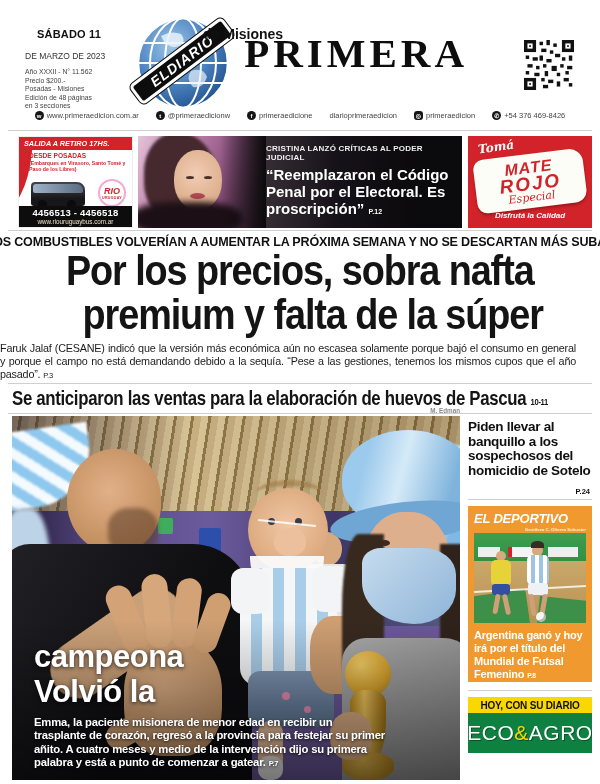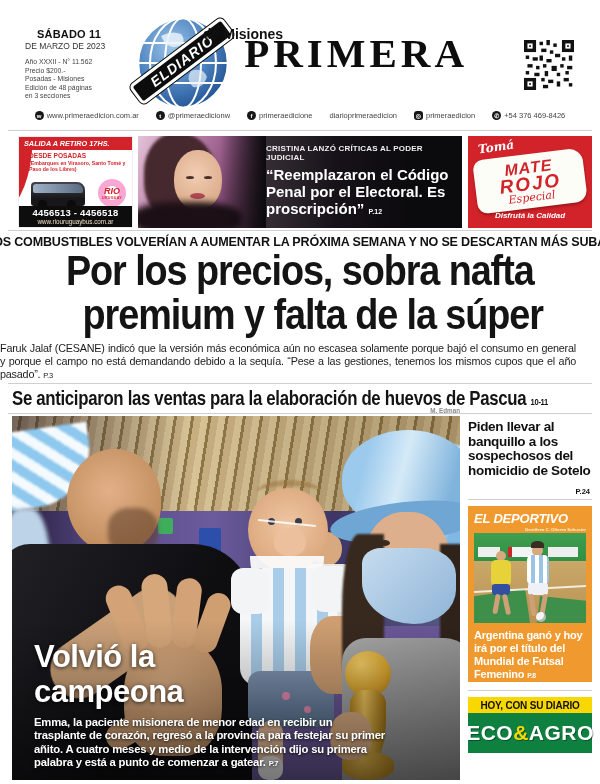--- a/index.html
+++ b/index.html
@@ -5,21 +5,21 @@
   * { margin:0; padding:0; box-sizing:border-box; }
   html,body { background:#fff; }
   .page {
     position:relative; width:600px; height:784px; overflow:hidden;
     background:#fff; font-family:"Liberation Sans", sans-serif; color:#111;
   }
 
   
   .date-block { position:absolute; left:25px; top:28px; width:110px; }
   .date-day   { font-size:11px; font-weight:bold; letter-spacing:.2px;margin-left:12px; }
-  .date-full  { font-size:8.5px; color:#333; margin-top:1px; }
+  .date-full  { font-size:8.5px; color:#333; margin-top:11px; }
   .date-meta  { margin-top:7px; font-size:6.8px; color:#444; line-height:8.6px; }
 
   .globe-wrap { position:absolute; left:136px; top:16px; width:94px; height:94px; }
   .badge {
     position:absolute; left:-12px; top:33px; width:116px; height:24px;
     background:#0d0d0d; border:3px solid #fff; border-radius:5px;
     box-shadow:0 0 0 1px #0d0d0d;
     transform:rotate(-37deg);
     display:flex; align-items:center; justify-content:center;
     color:#fff; font-weight:bold; font-style:italic; font-size:14px; letter-spacing:1px;
@@ -53,21 +53,21 @@
   }
   .bus-header { position:relative; background:#d2232a; color:#fff; font-size:7.3px; font-weight:bold; font-style:italic; padding:2px 3px 2px 5px; }
   .bus-swoosh { position:absolute; left:-16px; top:10px; width:26px; height:64px; background:#d2232a; border-radius:0 0 90% 0; transform:rotate(6deg); }
   .bus-sub  { color:#d2232a; font-size:6.6px; font-weight:bold; margin:2px 2px 0 10px; }
   .bus-note { color:#d2232a; font-size:5.2px; font-weight:bold; line-height:6px; margin:1px 2px 0 10px; }
   .bus-body { position:absolute; left:12px; top:45px; width:54px; height:24px; background:linear-gradient(#45454c, #17171a 70%); border-radius:4px 8px 3px 3px; }
   .bus-glass { position:absolute; left:2px; top:2px; width:50px; height:9px; background:linear-gradient(90deg,#9fb3c8,#5a6b80); border-radius:3px 6px 2px 2px; }
   .bus-wheel { position:absolute; bottom:-3px; width:9px; height:9px; border-radius:50%; background:#0b0b0b; }
   .bus-logo {
     position:absolute; right:6px; top:42px; width:28px; height:28px; border-radius:50%;
-    border:7px solid #f9a8d4; display:flex; flex-direction:column; align-items:center; justify-content:center;
+    border:2px solid #f9a8d4; display:flex; flex-direction:column; align-items:center; justify-content:center;
     background:#fff;
   }
   .bus-logo-top { color:#d2232a; font-weight:bold; font-style:italic; font-size:9px; line-height:9px; }
   .bus-logo-bot { color:#d2232a; font-size:3.6px; font-weight:bold; letter-spacing:.3px; }
   .bus-footer { position:absolute; left:0; bottom:0; width:100%; background:#0d0d0d; text-align:center; padding:1px 0 2px; }
   .bus-phones { color:#fff; font-weight:bold; font-size:9.5px; letter-spacing:.2px; }
   .bus-web { color:#f3e3c8; font-size:6.3px; }
 
   .ad-cristina { position:absolute; left:138px; top:136px; width:324px; height:92px; display:flex; background:#0b0a0c; overflow:hidden; }
   .cr-photo { position:relative; width:128px; height:92px; flex:none;
@@ -126,21 +126,21 @@
   .sports-title { color:#fff; font-size:13px; font-weight:bold; font-style:italic; letter-spacing:-.2px; }
   .sports-credit { text-align:right; font-size:4.4px; color:rgba(255,245,220,.95); font-weight:bold; margin-top:1px; }
   .sports-photo { position:relative; width:112px; height:90px; margin-top:1px; overflow:hidden; background:#c9a35f; }
   .sp { position:absolute; }
   .sports-hl { margin-top:6px; color:#fff; font-size:11px; font-weight:bold; line-height:13px; letter-spacing:-.2px; }
   .sports-page { font-size:6.8px; }
 
   .supp-banner { top:697px; height:16px; background:#f8d800; display:flex; align-items:center; justify-content:center;
     color:#111; font-size:10px; font-weight:bold; letter-spacing:-.2px; }
   .supp-brand { top:713px; height:40px; background:#0e8040; display:flex; align-items:center; justify-content:center;
-    color:#fff; font-size:21px; font-weight:bold; letter-spacing:.5px; text-shadow:1px 1px 0 rgba(0,0,0,.35); }
+    color:#fff; font-size:21px; font-weight:normal; letter-spacing:.5px; text-shadow:1px 1px 0 rgba(0,0,0,.35); }
   .amp { color:#f8d800; }
 </style>
 </head>
 <body>
 
 <div class="page">
 
   <div class="date-block">
     <div class="date-day">SÁBADO 11</div>
     <div class="date-full">DE MARZO DE 2023</div>
@@ -379,22 +379,22 @@
 
     <div class="pm" style="left:333px; top:235px; width:46px; height:46px; background:radial-gradient(circle at 35% 30%, #f6d06a, #d9a52e 60%, #a87715); border-radius:50%;"></div>
     <div class="pm" style="left:338px; top:274px; width:36px; height:68px; background:linear-gradient(90deg,#b9871f, #f1c75c 40%, #9c6f12); border-radius:40% 40% 30% 30% / 20% 20% 60% 60%;"></div>
     <div class="pm" style="left:330px; top:336px; width:52px; height:28px; background:radial-gradient(circle at 40% 30%, #e6bc50, #a87715); border-radius:45%;"></div>
     <div class="pm" style="left:318px; top:296px; width:42px; height:48px; background:#dcae84; border-radius:45%;"></div>
 
     <div class="pm" style="left:0; bottom:0; width:448px; height:160px; background:linear-gradient(rgba(0,0,0,0), rgba(0,0,0,.5));"></div>
 
     <div class="caption">
       <div class="cap-h">
+        <div>campeona</div>
         <div>Volvió la</div>
-        <div>campeona</div>
       </div>
       <div class="cap-body">
         <span>Emma, la paciente misionera de menor edad en recibir un trasplante de corazón, regresó a la provincia para festejar su primer añito. A cuatro meses y medio de la intervención dijo su primera palabra y está a punto de comenzar a gatear.</span>
         <span class="cap-page">P.7</span>
       </div>
     </div>
   </div>
 
   <div class="rc court-story">
     <div class="court-hl">Piden llevar al banquillo a los sospechosos del homicidio de Sotelo</div>

